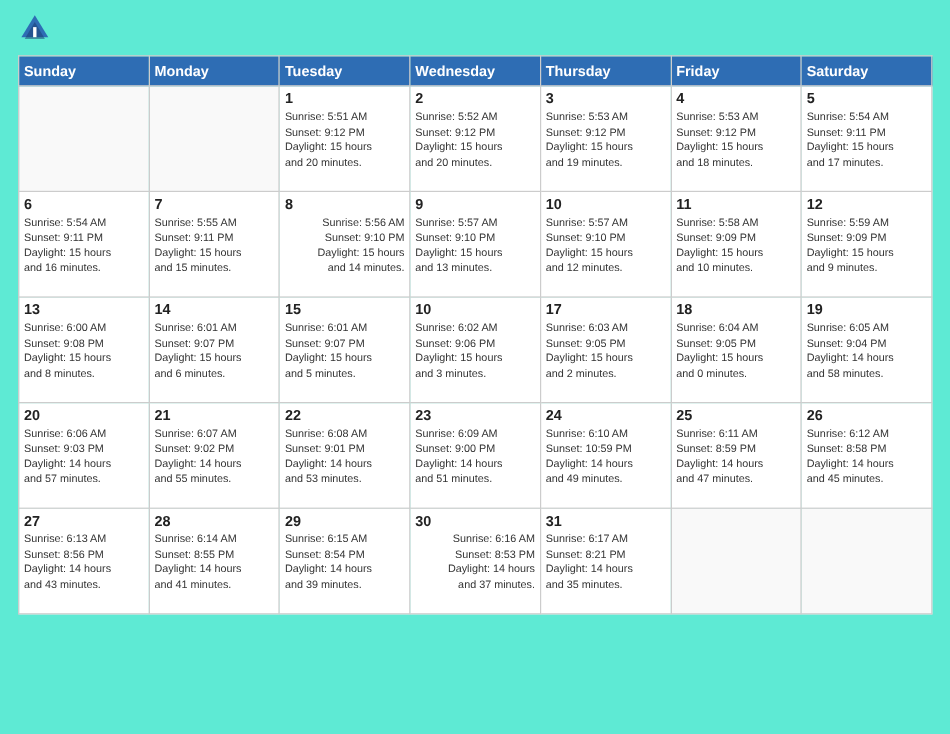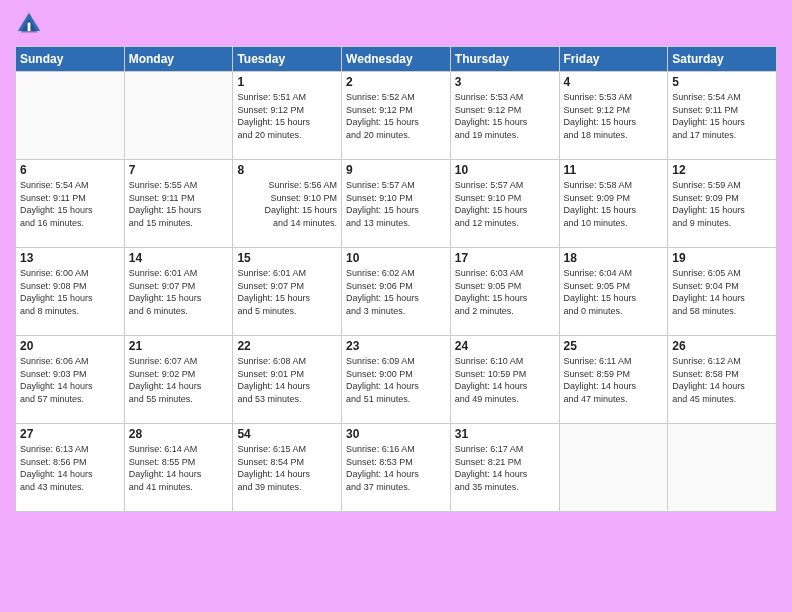--- a/index.html
+++ b/index.html
@@ -7,21 +7,21 @@
       font-family: Arial, sans-serif;
       background: #fff;
       width: 792px;
       height: 612px;
       overflow: hidden;
     }
     .page {
       width: 792px;
       height: 612px;
       padding: 10px 15px;
-      background: #f0abfc;
+      background: #5eead4;
     }
     .header {
       display: flex;
       justify-content: space-between;
       align-items: flex-start;
       margin-bottom: 8px;
     }
     .logo {
       display: flex;
       align-items: center;
@@ -335,29 +335,29 @@
 and 43 minutes.</div>
           </td>
           <td>
             <span class="day-num">28</span>
             <div class="day-info" style="white-space: pre-line;">Sunrise: 6:14 AM
 Sunset: 8:55 PM
 Daylight: 14 hours
 and 41 minutes.</div>
           </td>
           <td>
-            <span class="day-num">54</span>
+            <span class="day-num">29</span>
             <div class="day-info" style="white-space: pre-line;">Sunrise: 6:15 AM
 Sunset: 8:54 PM
 Daylight: 14 hours
 and 39 minutes.</div>
           </td>
           <td>
             <span class="day-num">30</span>
-            <div class="day-info" style="white-space: pre-line;">Sunrise: 6:16 AM
+            <div class="day-info" style="white-space: pre-line; text-align: right;">Sunrise: 6:16 AM
 Sunset: 8:53 PM
 Daylight: 14 hours
 and 37 minutes.</div>
           </td>
           <td>
             <span class="day-num">31</span>
             <div class="day-info" style="white-space: pre-line;">Sunrise: 6:17 AM
 Sunset: 8:21 PM
 Daylight: 14 hours
 and 35 minutes.</div>

